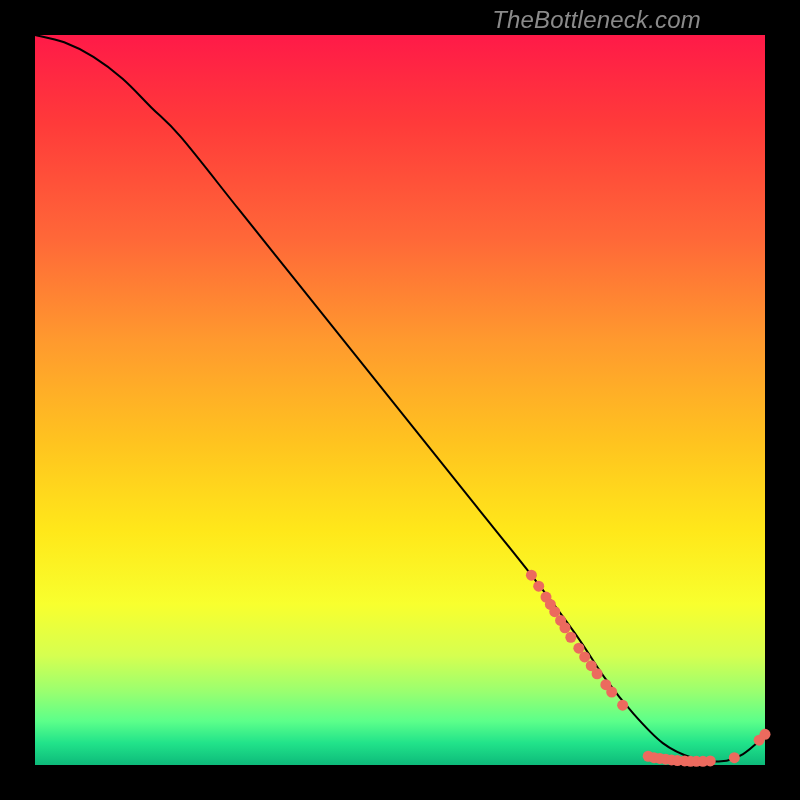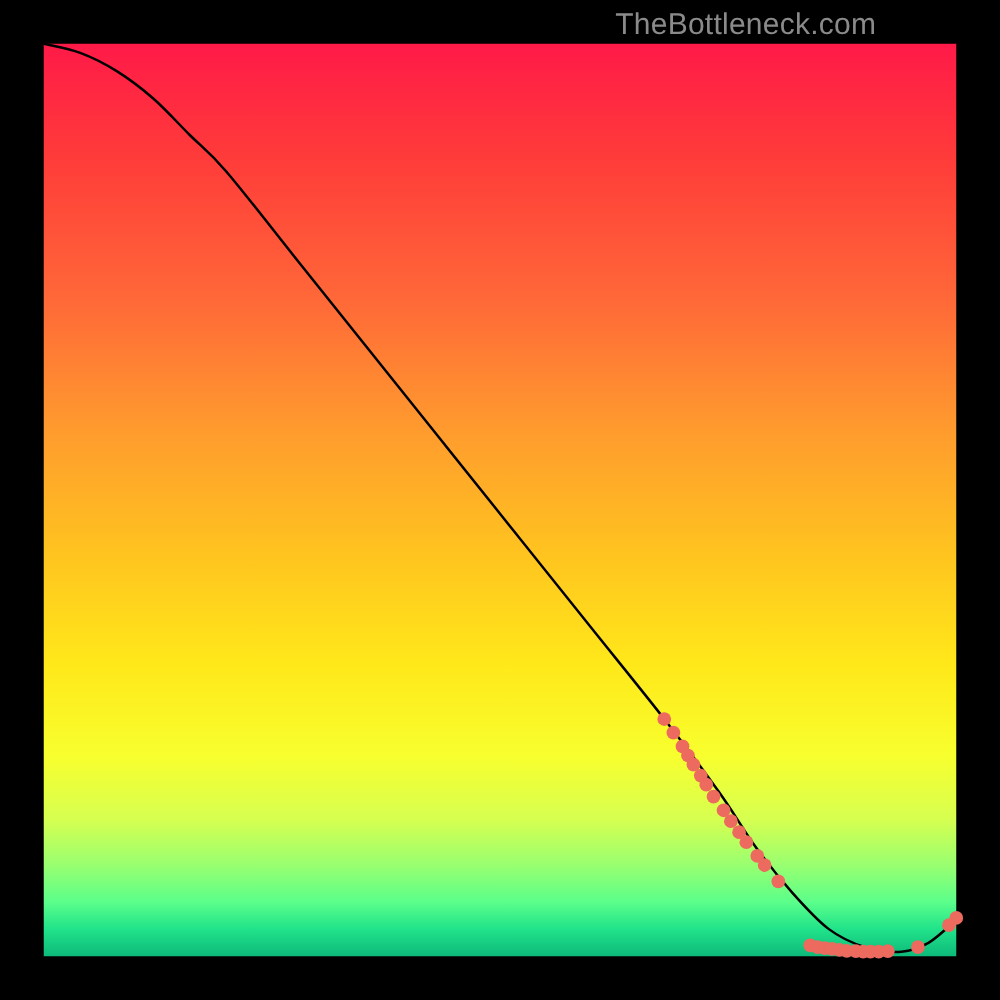--- a/index.html
+++ b/index.html
@@ -9,20 +9,21 @@
     height: 800px;
     background: #000;
     overflow: hidden;
     font-family: Arial, Helvetica, sans-serif;
   }
   .frame {
     position: relative;
     width: 715px;
     height: 800px;
     background: #000;
+    font-style: italic;
   }
   .plot-area {
     position: absolute;
     left: 35px;
     top: 35px;
     width: 730px;
     height: 730px;
     
     background: linear-gradient(
       to bottom,

